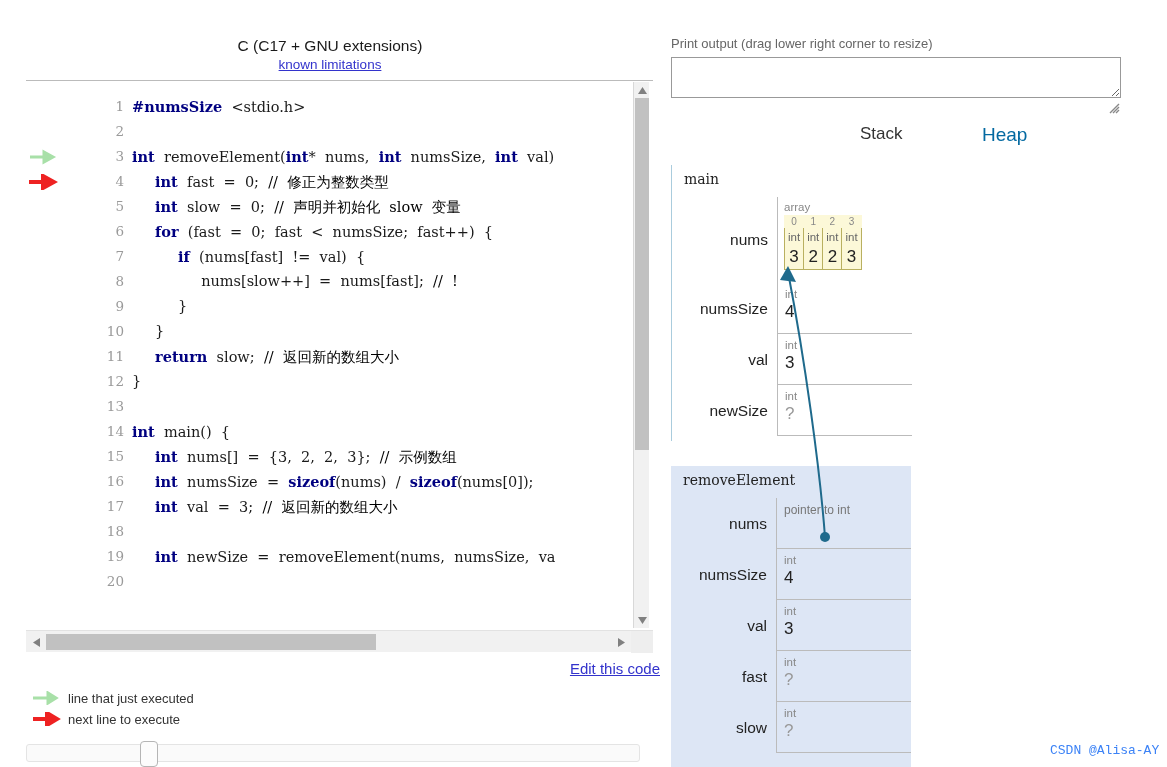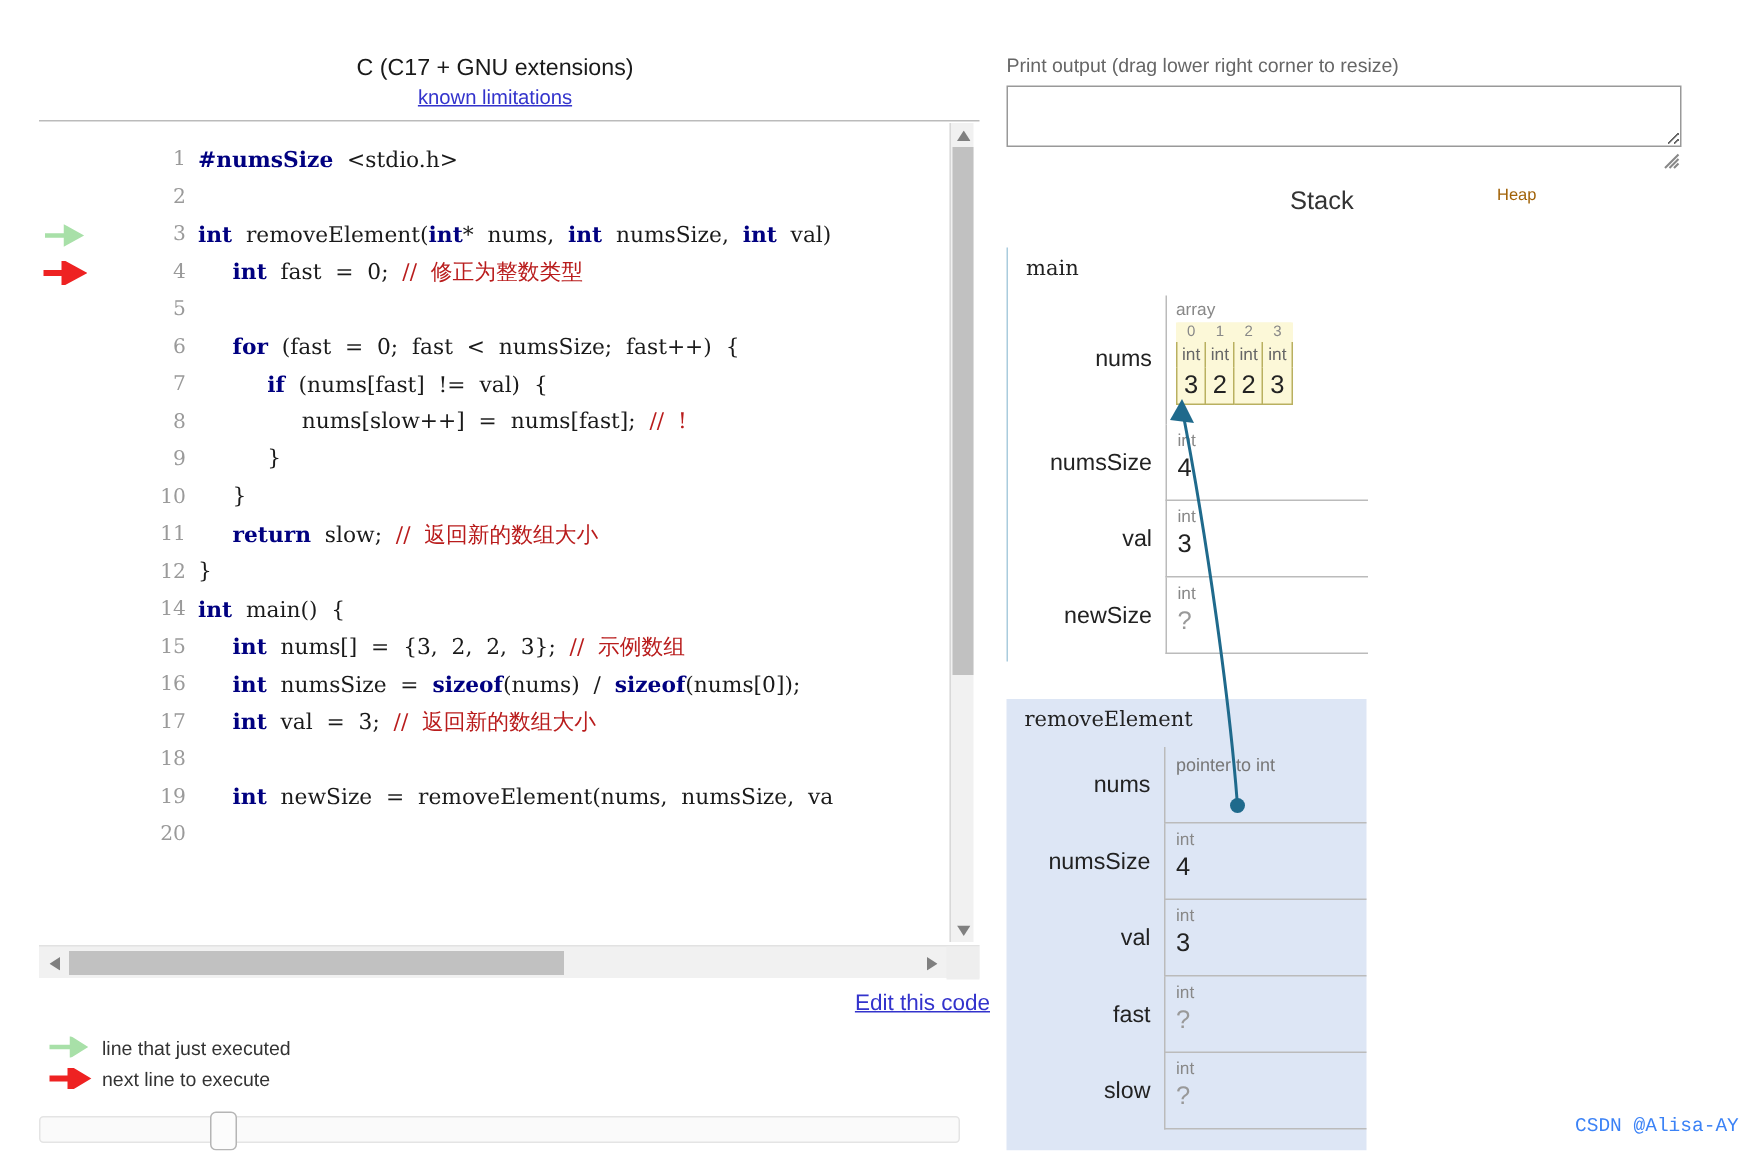--- a/index.html
+++ b/index.html
@@ -79,21 +79,21 @@
     font-size: 13.5px;
     font-family: "DejaVu Serif", serif;
   }
   .ln-code {
     position: absolute;
     left: 66px; top: 0;
     color: #1a1a1a;
     white-space: pre;
   }
   .tok-kw { color: #000080; font-weight: bold; }
-  .tok-cmt { color: #b91c1c; }
+  .tok-cmt { color: #000000; }
 
   .arrow-mark {
     position: absolute;
     left: -38px;
     top: 5px;
     width: 30px; height: 16px;
   }
 
   
   .arrow-glyph { display:block; }
@@ -226,23 +226,23 @@
     width: 507px; height: 24px;
   }
   #lbl-stack {
     position: absolute;
     left: 200px; top: 0;
     font-size: 17px;
     color: #333333;
   }
   #lbl-heap {
     position: absolute;
-    left: 338px; top: 0;
-    font-size: 11px;
-    color: #a16207;
+    left: 322px; top: 0;
+    font-size: 19px;
+    color: #0369a1;
   }
 
   .stack-frame {
     position: absolute;
     box-sizing: border-box;
   }
   #frame-main {
     left: 11px; top: 165px;
     width: 240px; height: 276px;
     border-left: 1px solid #aaccdd;
@@ -396,28 +396,29 @@
       <div id="code-viewport">
         <div id="code-lines" style="padding-left: 40px; padding-top: 12px;">
             <div class="code-line"><span class="ln-num">1</span><span class="ln-code"><span class="tok-kw">#numsSize</span>  &lt;stdio.h&gt;</span></div>
             <div class="code-line"><span class="ln-num">2</span><span class="ln-code"></span></div>
             <div class="code-line"><span class="ln-num">3</span><span class="ln-code"><span class="tok-kw">int</span>  removeElement(<span class="tok-kw">int</span>*  nums,  <span class="tok-kw">int</span>  numsSize,  <span class="tok-kw">int</span>  val)</span><span class="arrow-mark"><svg class="arrow-glyph" width="30" height="16" viewBox="0 0 30 16">
                   <path d="M2 8 L18 8 M16 3 L25 8 L16 13 Z" stroke="#a8e0a8" stroke-width="3" fill="#a8e0a8"></path>
                 </svg></span></div>
             <div class="code-line"><span class="ln-num">4</span><span class="ln-code">     <span class="tok-kw">int</span>  fast  =  0;  <span class="tok-cmt">//  修正为整数类型</span></span><span class="arrow-mark"><svg class="arrow-glyph" width="30" height="16" viewBox="0 0 30 16">
                   <path d="M1 8 L18 8 M15 2 L26 8 L15 14 Z" stroke="#ee2222" stroke-width="4" fill="#ee2222"></path>
                 </svg></span></div>
-            <div class="code-line"><span class="ln-num">5</span></div>
+            <div class="code-line"><span class="ln-num">5</span><span class="ln-code">     <span class="tok-kw">int</span>  slow  =  0;  <span class="tok-cmt">//  声明并初始化  slow  变量</span></span></div>
             <div class="code-line"><span class="ln-num">6</span><span class="ln-code">     <span class="tok-kw">for</span>  (fast  =  0;  fast  &lt;  numsSize;  fast++)  {</span></div>
             <div class="code-line"><span class="ln-num">7</span><span class="ln-code">          <span class="tok-kw">if</span>  (nums[fast]  !=  val)  {</span></div>
             <div class="code-line"><span class="ln-num">8</span><span class="ln-code">               nums[slow++]  =  nums[fast];  <span class="tok-cmt">//  !</span></span></div>
             <div class="code-line"><span class="ln-num">9</span><span class="ln-code">          }</span></div>
             <div class="code-line"><span class="ln-num">10</span><span class="ln-code">     }</span></div>
             <div class="code-line"><span class="ln-num">11</span><span class="ln-code">     <span class="tok-kw">return</span>  slow;  <span class="tok-cmt">//  返回新的数组大小</span></span></div>
             <div class="code-line"><span class="ln-num">12</span><span class="ln-code">}</span></div>
+            <div class="code-line"><span class="ln-num">13</span><span class="ln-code"></span></div>
             <div class="code-line"><span class="ln-num">14</span><span class="ln-code"><span class="tok-kw">int</span>  main()  {</span></div>
             <div class="code-line"><span class="ln-num">15</span><span class="ln-code">     <span class="tok-kw">int</span>  nums[]  =  {3,  2,  2,  3};  <span class="tok-cmt">//  示例数组</span></span></div>
             <div class="code-line"><span class="ln-num">16</span><span class="ln-code">     <span class="tok-kw">int</span>  numsSize  =  <span class="tok-kw">sizeof</span>(nums)  /  <span class="tok-kw">sizeof</span>(nums[0]);</span></div>
             <div class="code-line"><span class="ln-num">17</span><span class="ln-code">     <span class="tok-kw">int</span>  val  =  3;  <span class="tok-cmt">//  返回新的数组大小</span></span></div>
             <div class="code-line"><span class="ln-num">18</span><span class="ln-code"></span></div>
             <div class="code-line"><span class="ln-num">19</span><span class="ln-code">     <span class="tok-kw">int</span>  newSize  =  removeElement(nums,  numsSize,  va</span></div>
             <div class="code-line"><span class="ln-num">20</span><span class="ln-code"></span></div>
           </div>
       </div>
 

